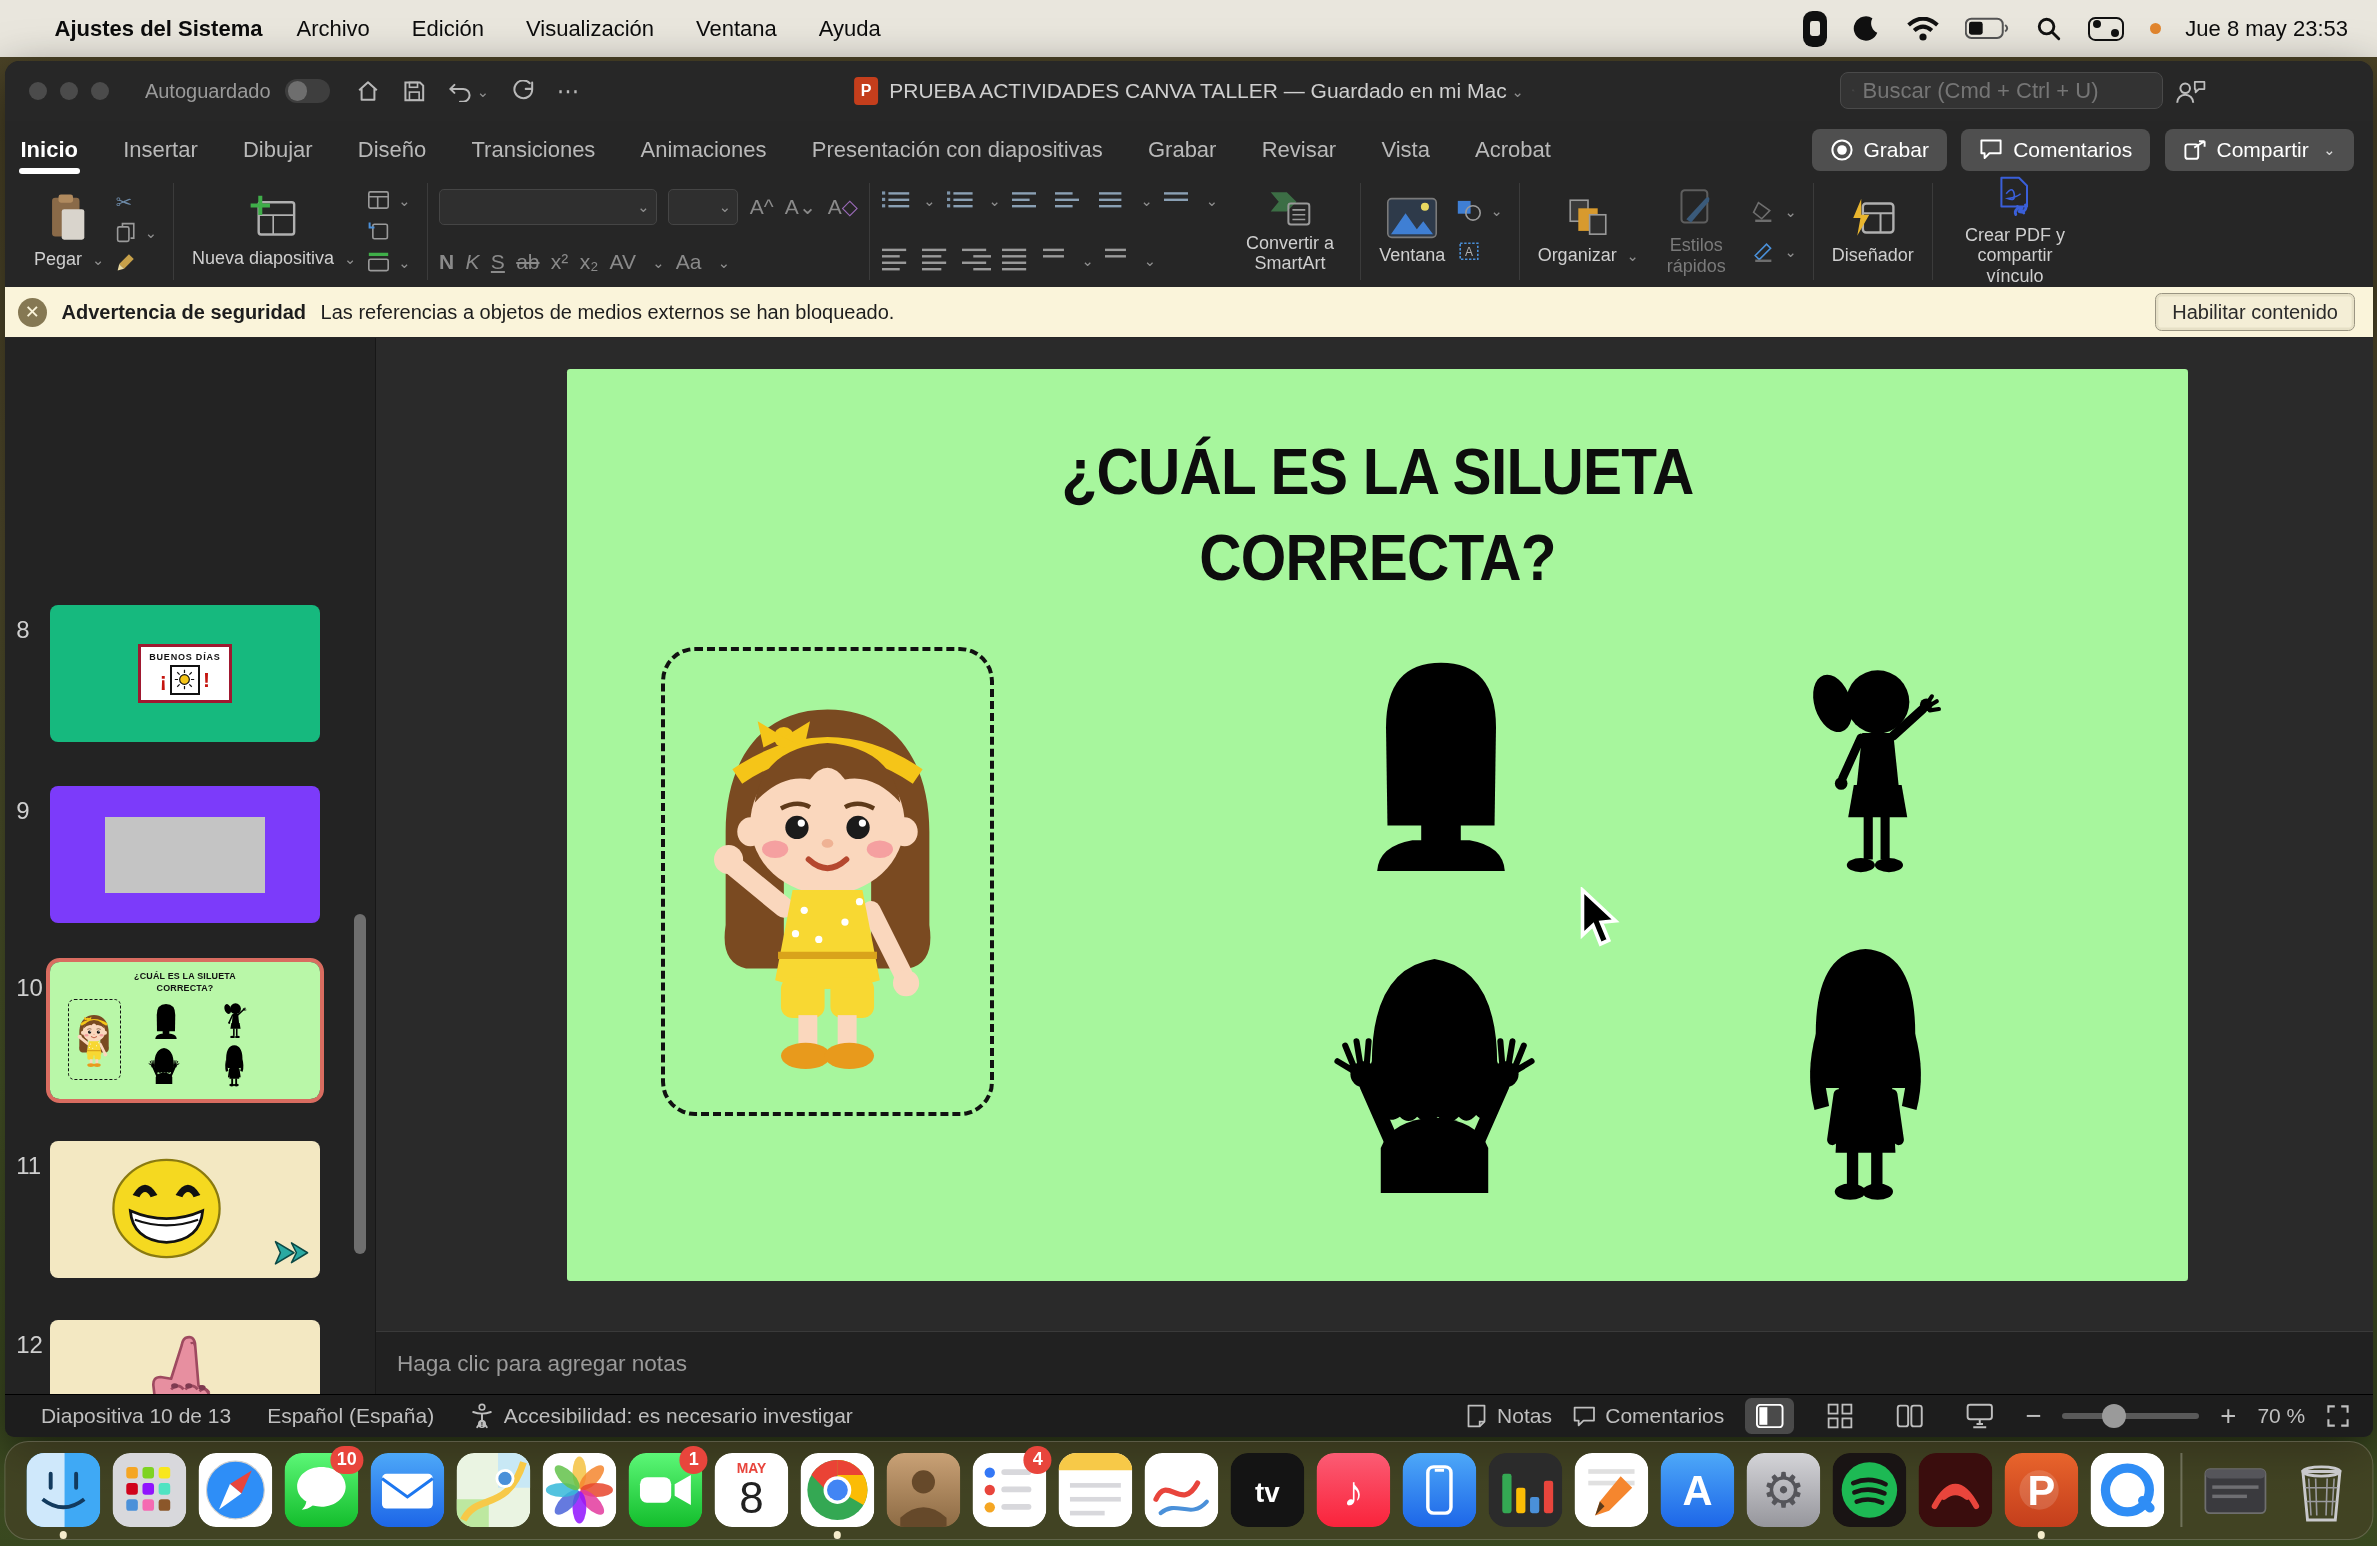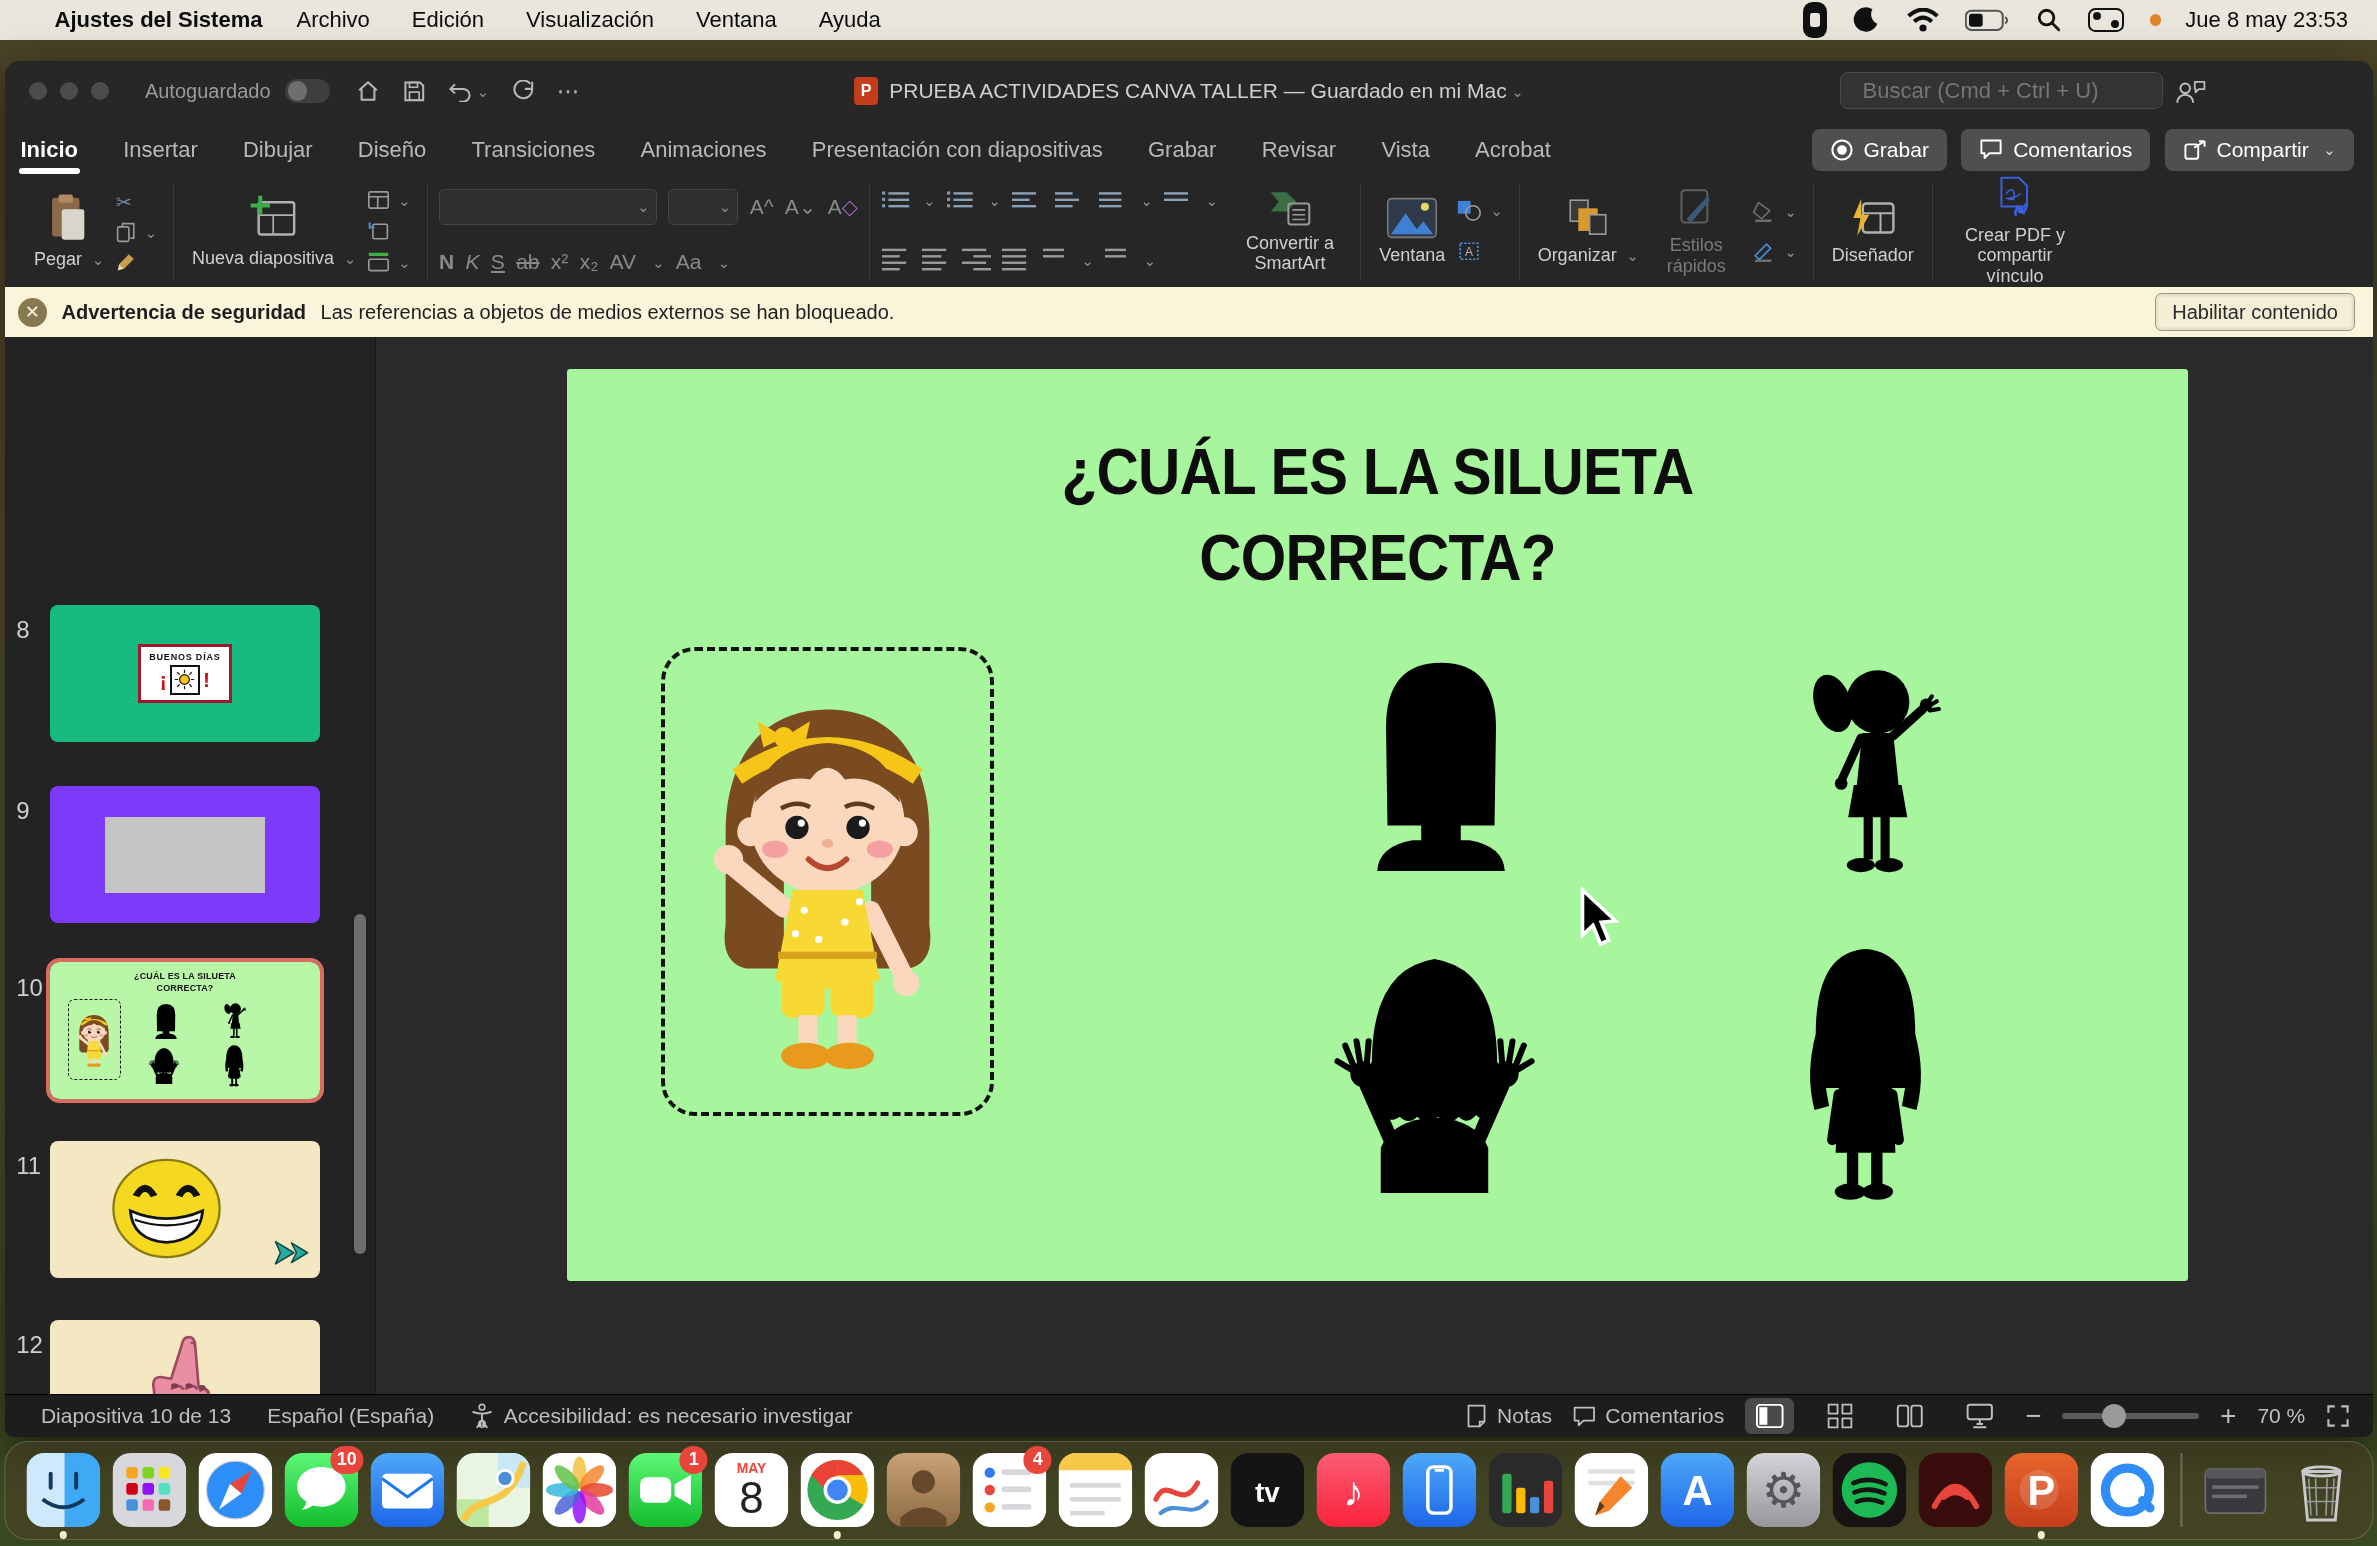--- a/index.html
+++ b/index.html
@@ -1,20 +1,20 @@
 <!DOCTYPE html>
 <html style="font-size:13px"><head>
 <meta charset="utf-8">
 <style>
   *{box-sizing:border-box;margin:0;padding:0}
   html,body{width:2377px;height:1546px;background:#000;font-family:"Liberation Sans","DejaVu Sans",sans-serif;overflow:hidden}
   .abs{position:absolute}
   #screen{position:relative;width:2377px;height:1546px;background:linear-gradient(180deg,#4a4226 0%,#585130 35%,#4c5a2a 70%,#39481f 100%)}
   
-  #menubar{left:0;top:0;width:2377px;height:40px;background:#E9E6DD;display:flex;align-items:center;color:#0c0c0c;font-size:22px}
+  #menubar{left:0;top:0;width:2377px;height:57px;background:#E9E6DD;display:flex;align-items:center;color:#0c0c0c;font-size:22px}
   #menubar .apple{font-size:24px;margin:0 22.6px 0 32px}
   #menubar .appname{font-weight:bold;margin-right:13px}
   #menubar .mitem{padding:0 21px}
   #menubar .spacer{flex:1}
   .mb-ic{display:inline-flex;align-items:center;margin:0 13px}
   #menubar .clock{margin:0 29px 0 11.3px;font-size:22px}
   .rec-pill{width:24px;height:36px;background:#111;border-radius:9.7px;display:flex;align-items:center;justify-content:center}
   .rec-pill i{display:block;width:10.5px;height:14.6px;background:#E9E6DD;border-radius:2.4px}
   .cc-pill{width:36px;height:24px;border:2.4px solid #111;border-radius:7.3px;position:relative}
   .cc-pill b{position:absolute;width:8px;height:8px;border-radius:50%;background:#111}
@@ -746,20 +746,23 @@
                 <use href="#sym-sil-hands"></use>
               </svg>
             <svg class="abs" style="left:1229px;top:567px" width="139" height="267" viewBox="0 0 170 330">
                 <use href="#sym-sil-stand"></use>
               </svg>
             <svg class="abs" style="left:1011px;top:518px" width="42" height="63" viewBox="0 0 28 42">
                 <use href="#sym-cursor"></use>
               </svg>
           </div>
         </div>
+        <div id="notesarea">
+          <span>Haga clic para agregar notas</span>
+        </div>
       </div>
     </div>
 
     <div id="statusbar" class="abs">
       <span class="seg">Diapositiva 10 de 13</span>
       <span class="seg">Español (España)</span>
       <span class="seg">
         <svg width="24" height="26" viewBox="0 0 30 32" style="font-size:26px">
             <circle cx="15" cy="5" r="3.5" stroke="#BFBFBF" stroke-width="2" fill="none"></circle>
             <path d="M4,11 q11,4 22,0 M15,13 v8 M15,21 l-6,9 M15,21 l6,9" stroke="#BFBFBF" stroke-width="2.4" fill="none" stroke-linecap="round"></path>

